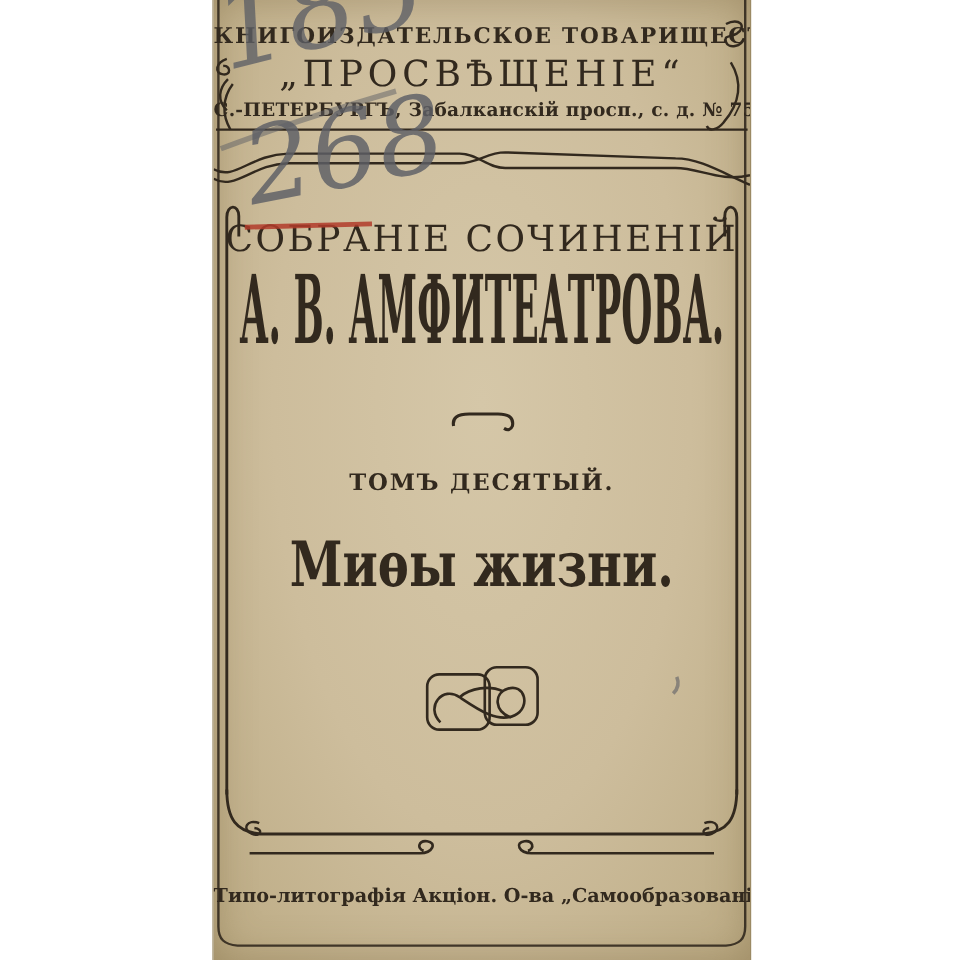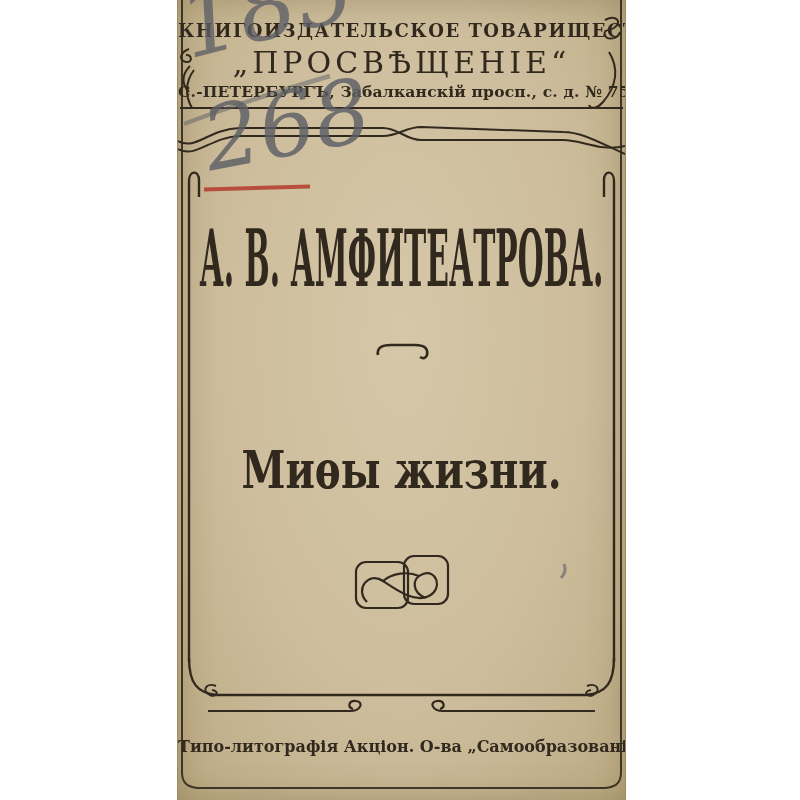--- a/index.html
+++ b/index.html
@@ -85,27 +85,29 @@
 
       <g stroke-width="2" opacity=".9">
         <path d="M4,0 L4,772 C4,783 9,787 20,788 L427,788 C438,787 443,783 443,772 L443,0"></path>
       </g>
     </svg>
 
     <div class="txt pub-name">КНИГОИЗДАТЕЛЬСКОЕ ТОВАРИЩЕСТВО</div>
     <div class="txt pub-brand">„ПРОСВѢЩЕНІЕ“</div>
     <div class="txt pub-addr">С.-ПЕТЕРБУРГЪ, Забалканскій просп., с. д. № 75.</div>
 
+    <div class="txt series">СОБРАНІЕ СОЧИНЕНІЙ</div>
 
     <svg class="author-svg" viewBox="0 0 447 62">
       <g transform="scale(1,1.32)">
         <text x="223.5" y="44" font-size="60" text-anchor="middle" textLength="404" lengthAdjust="spacingAndGlyphs">А. В. АМФИТЕАТРОВА.</text>
       </g>
     </svg>
 
+    <div class="txt volume">ТОМЪ ДЕСЯТЫЙ.</div>
 
     <svg class="title-svg" viewBox="0 0 447 62">
       <text x="223.5" y="48" font-size="52" text-anchor="middle" textLength="320" lengthAdjust="spacingAndGlyphs">Миѳы жизни.</text>
     </svg>
 
     <div class="txt imprint-2">Типо-литографія Акціон. О-ва „Самообразованіе“</div>
 
     <div class="hw hw-top">185</div>
     <div class="hw hw-mid">268</div>
     <div class="red-mark"></div>

